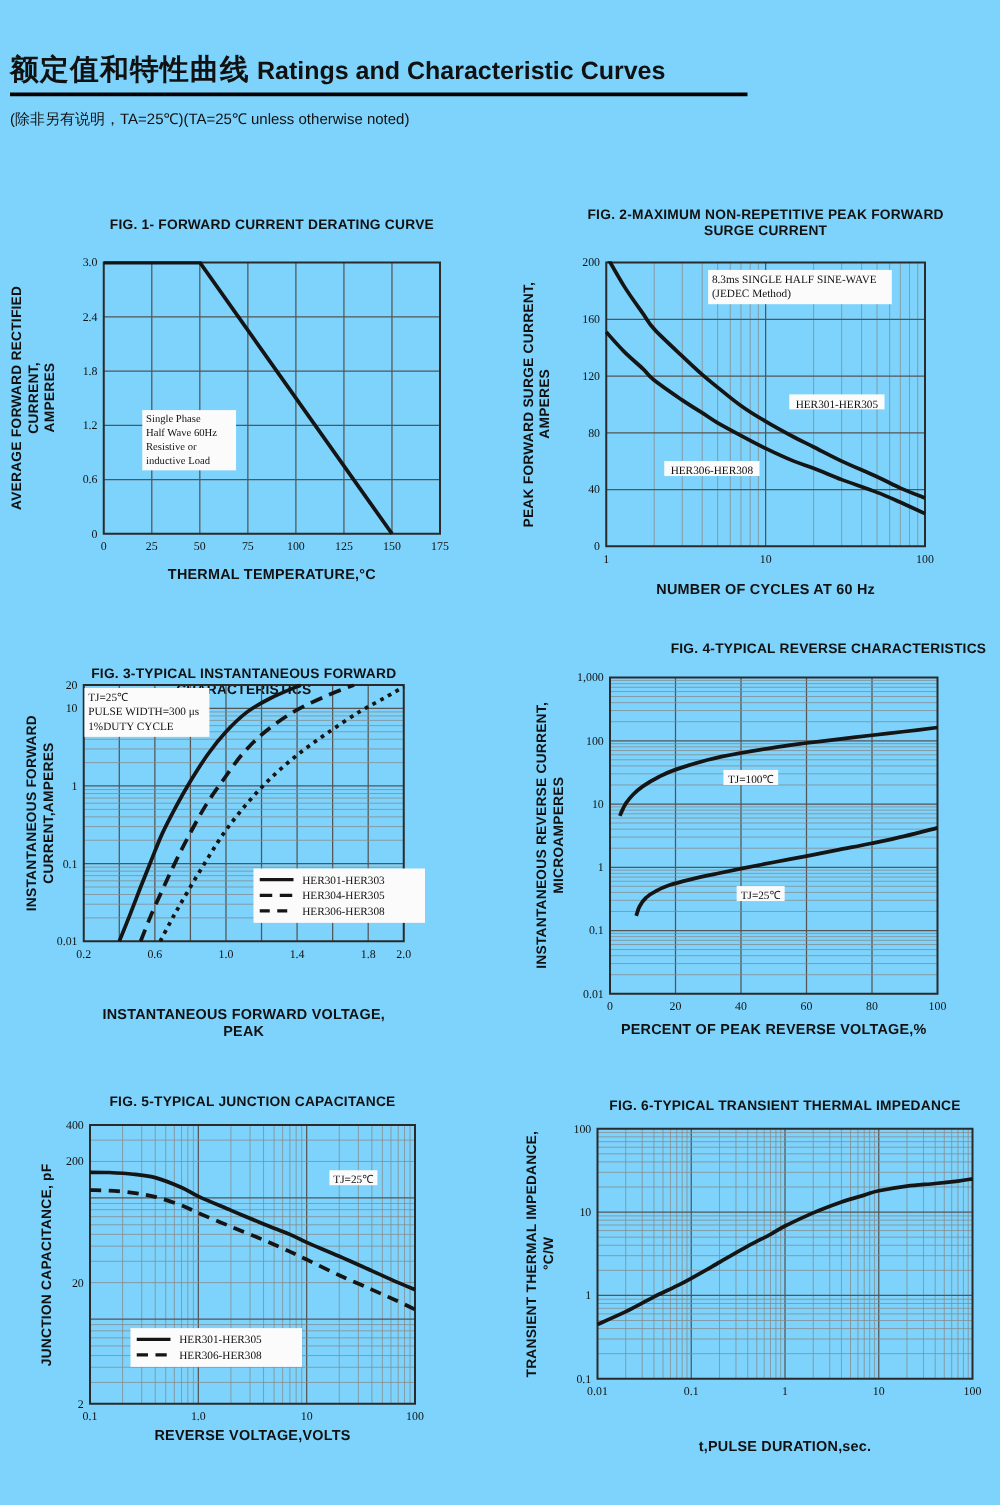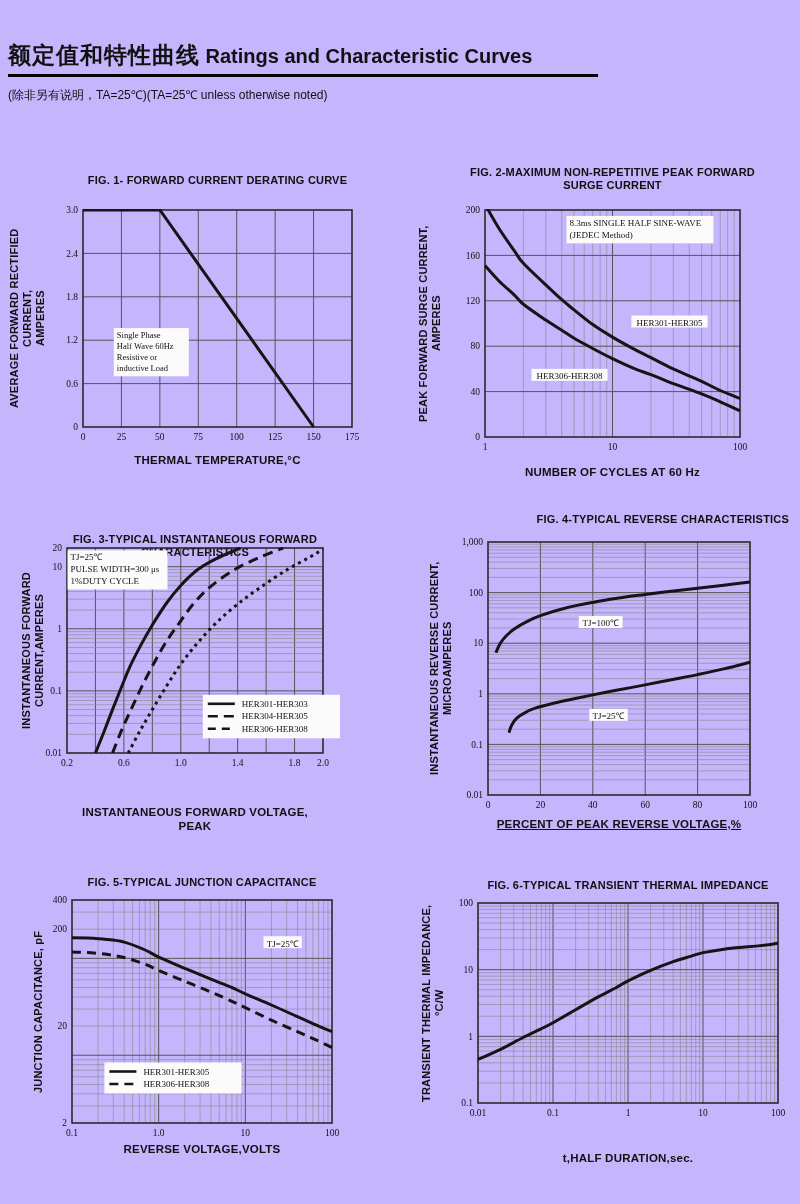--- a/index.html
+++ b/index.html
@@ -1,16 +1,16 @@
 <!DOCTYPE html>
 <html><head>
 <meta charset="utf-8">
 <style>
   html,body{margin:0;padding:0;background:#fff;}
-  .page{position:relative;width:800px;height:1204px;background:#c4b5fd;
+  .page{position:relative;width:800px;height:1204px;background:#7dd3fc;
         font-family:"Liberation Sans",sans-serif;color:#111;overflow:hidden;}
   .doc-title{position:absolute;left:8px;top:40px;width:590px;
              border-bottom:3px solid #000;padding-bottom:3px;font-weight:bold;
              white-space:nowrap;}
   .doc-title .zh{font-family:"DejaVu Serif",serif;font-size:23px;letter-spacing:1px;}
   .doc-title .en{font-family:"Liberation Sans",sans-serif;font-size:20px;}
   .doc-subtitle{position:absolute;left:8px;top:86px;font-size:12px;
                 font-family:Liberation Sans, sans-serif;}
   .fig-title{position:absolute;font-weight:bold;font-size:11px;text-align:center;
              white-space:pre-line;line-height:1.2;letter-spacing:.2px;}
@@ -49,23 +49,23 @@
   <div class="ylabel" id="yl3" style="left: 428px; top: 542px; height: 253px;">INSTANTANEOUS REVERSE CURRENT,
 MICROAMPERES</div>
   <div class="ylabel" id="yl4" style="left: 32px; top: 900px; height: 223px;">JUNCTION CAPACITANCE, pF</div>
   <div class="ylabel" id="yl5" style="left: 420px; top: 903px; height: 200px;">TRANSIENT THERMAL IMPEDANCE,
 °C/W</div>
 
   <div class="xlabel" id="xl0" style="left: 47.5px; top: 454px; width: 340px;">THERMAL TEMPERATURE,°C</div>
   <div class="xlabel" id="xl1" style="left: 442.5px; top: 466px; width: 340px;">NUMBER OF CYCLES AT 60 Hz</div>
   <div class="xlabel" id="xl2" style="left: 25px; top: 806px; width: 340px;">INSTANTANEOUS FORWARD VOLTAGE,
 PEAK</div>
-  <div class="xlabel" id="xl3" style="left: 449px; top: 818px; width: 340px; text-decoration: underline;">PERCENT OF PEAK REVERSE VOLTAGE,%</div>
+  <div class="xlabel" id="xl3" style="left: 449px; top: 818px; width: 340px;">PERCENT OF PEAK REVERSE VOLTAGE,%</div>
   <div class="xlabel" id="xl4" style="left: 32px; top: 1143px; width: 340px; text-align: center;">REVERSE VOLTAGE,VOLTS</div>
-  <div class="xlabel" id="xl5" style="left: 458px; top: 1152px; width: 340px;">t,HALF DURATION,sec.</div>
+  <div class="xlabel" id="xl5" style="left: 458px; top: 1152px; width: 340px;">t,PULSE DURATION,sec.</div>
 
   <svg class="plot" id="c0" width="331" height="249" style="left: 37px; top: 202px;">
       <g>
         <line x1="84.42857142857142" y1="8" x2="84.42857142857142" y2="225" stroke="#555" stroke-width="1"></line>
         <line x1="122.85714285714285" y1="8" x2="122.85714285714285" y2="225" stroke="#555" stroke-width="1"></line>
         <line x1="161.28571428571428" y1="8" x2="161.28571428571428" y2="225" stroke="#555" stroke-width="1"></line>
         <line x1="199.7142857142857" y1="8" x2="199.7142857142857" y2="225" stroke="#555" stroke-width="1"></line>
         <line x1="238.14285714285714" y1="8" x2="238.14285714285714" y2="225" stroke="#555" stroke-width="1"></line>
         <line x1="276.57142857142856" y1="8" x2="276.57142857142856" y2="225" stroke="#555" stroke-width="1"></line>
         <line x1="46" y1="181.6" x2="315" y2="181.6" stroke="#555" stroke-width="1"></line>

